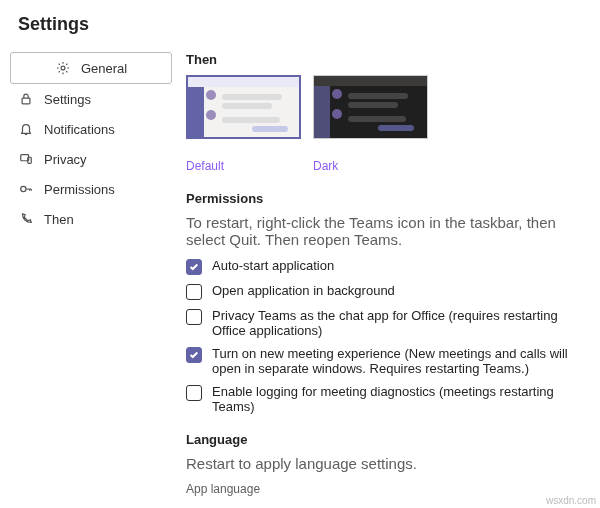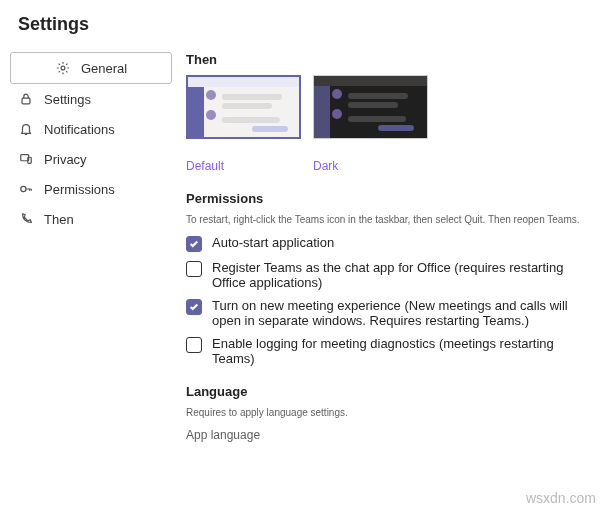--- a/index.html
+++ b/index.html
@@ -27,28 +27,28 @@
 .chatline { height:6px; border-radius:3px; margin:3px 0 3px 14px; }
 .avc { position:absolute; width:10px; height:10px; border-radius:50%; }
 .tdark { background:#2d2c2c; }
 .tdark .top { height:10px; background:#3b3a39; }
 .tdark .side { position:absolute; left:0; top:10px; bottom:0; width:16px; background:#4f4e78; }
 .tdark .body { position:absolute; left:16px; top:10px; right:0; bottom:0; background:#1f1f1f; padding:4px; }
 .thc { background:#000; }
 .thc .top { height:10px; background:#000; border-bottom:1px solid #fff; }
 .thc .side { position:absolute; left:0; top:10px; bottom:0; width:16px; background:#000; border-right:1px solid #fff; }
 .thc .body { position:absolute; left:16px; top:10px; right:0; bottom:0; background:#000; padding:4px; }
-.hint { font-size: 10px; color: #605e5c; margin-bottom: 10px; }
+.hint { font-size: 15px; color: #605e5c; margin-bottom: 10px; }
 .check-row { display: flex; align-items: flex-start; gap: 10px; margin: 8px 0; font-size: 13px; color: #252424; cursor: pointer; }
 .check-row .box { width: 16px; height: 16px; border: 1px solid #333; border-radius: 3px; flex-shrink: 0; margin-top: 1px; display: flex; align-items: center; justify-content: center; }
 .check-row.checked .box { background: #6264a7; border-color: #6264a7; }
 .check-row.checked .box svg { stroke: #fff; }
 .check-row .box svg { width: 10px; height: 10px; stroke-width: 2.5; fill: none; }
 .lang-section { margin-top: 18px; }
-.footer-watermark { position: absolute; right: 4px; bottom: 2px; font-size: 14px; color: #bbb; }
+.footer-watermark { position: absolute; right: 4px; bottom: 2px; font-size: 10px; color: #bbb; }
 </style>
 </head>
 <body>
 
 <div class="header">
   <h1>Settings</h1>
   <button class="close-btn">
     <span>
       <svg viewBox="0 0 16 16">
           <path d="M3 3 L13 13 M13 3 L3 13" stroke="#666" stroke-width="1.5"></path>
@@ -155,38 +155,42 @@
         <label class="check-row checked">
           <span class="box">
             <svg viewBox="0 0 12 12">
               <path d="M2 6l2.5 2.5L10 3"></path>
             </svg>
           </span>
           <span>Auto-start application</span>
         </label>
         <label class="check-row">
           <span class="box"></span>
-          <span>Register Teams as the chat app for Office (requires restarting Office applications)</span>
+          <span>Open application in background</span>
+        </label>
+        <label class="check-row">
+          <span class="box"></span>
+          <span>Privacy Teams as the chat app for Office (requires restarting Office applications)</span>
         </label>
         <label class="check-row checked">
           <span class="box">
             <svg viewBox="0 0 12 12">
               <path d="M2 6l2.5 2.5L10 3"></path>
             </svg>
           </span>
           <span>Turn on new meeting experience (New meetings and calls will open in separate windows. Requires restarting Teams.)</span>
         </label>
         <label class="check-row">
           <span class="box"></span>
           <span>Enable logging for meeting diagnostics (meetings restarting Teams)</span>
         </label>
       </div>
 
     <div class="lang-section">
       <div class="section-title">Language</div>
-      <div class="hint">Requires to apply language settings.</div>
+      <div class="hint">Restart to apply language settings.</div>
       <div style="font-size:12px;color:#605e5c;margin-top:6px;">App language</div>
     </div>
 
   </main>
 </div>
 
 <div class="footer-watermark">wsxdn.com</div>
 
 </body></html>

